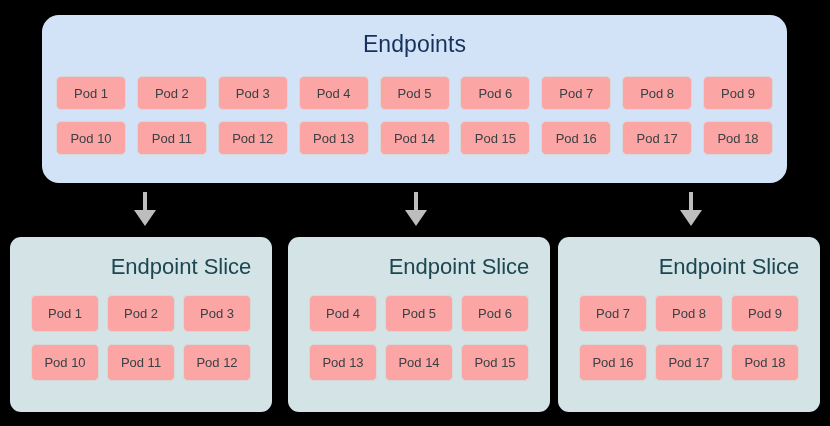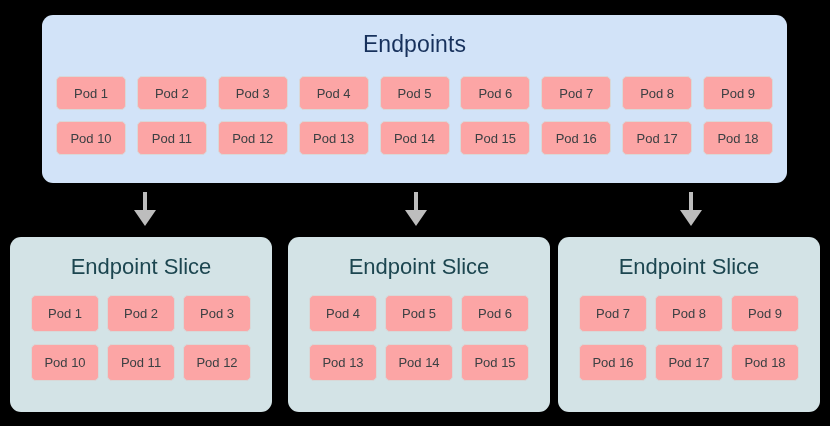--- a/index.html
+++ b/index.html
@@ -25,21 +25,21 @@
   }
 
   
   .endpoints-panel {
     position: absolute;
     left: 42px;
     top: 15px;
     width: 745px;
     height: 168px;
     background: #d2e3f8;
-    border-radius: 11px;
+    border-radius: 17px;
     box-sizing: border-box;
   }
 
   .endpoints-title {
     position: absolute;
     left: 0;
     top: 15px;
     width: 100%;
     text-align: center;
     font-size: 23px;
@@ -123,20 +123,21 @@
 
   .slice-title {
     position: absolute;
     left: 0;
     top: 16px;
     width: 100%;
     text-align: center;
     font-size: 22px;
     color: #1c4650;
     line-height: 28px;
+    padding-left: 40px;
   }
 
   .slice-rows {
     position: absolute;
     left: 21px;
     top: 58px;
     width: 220px;
   }
 
   .sl-row {

